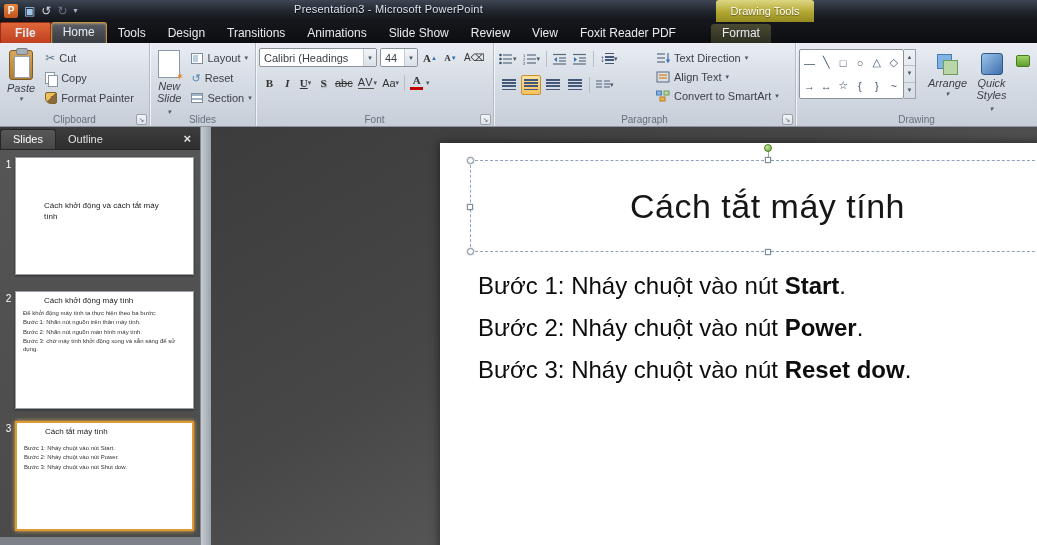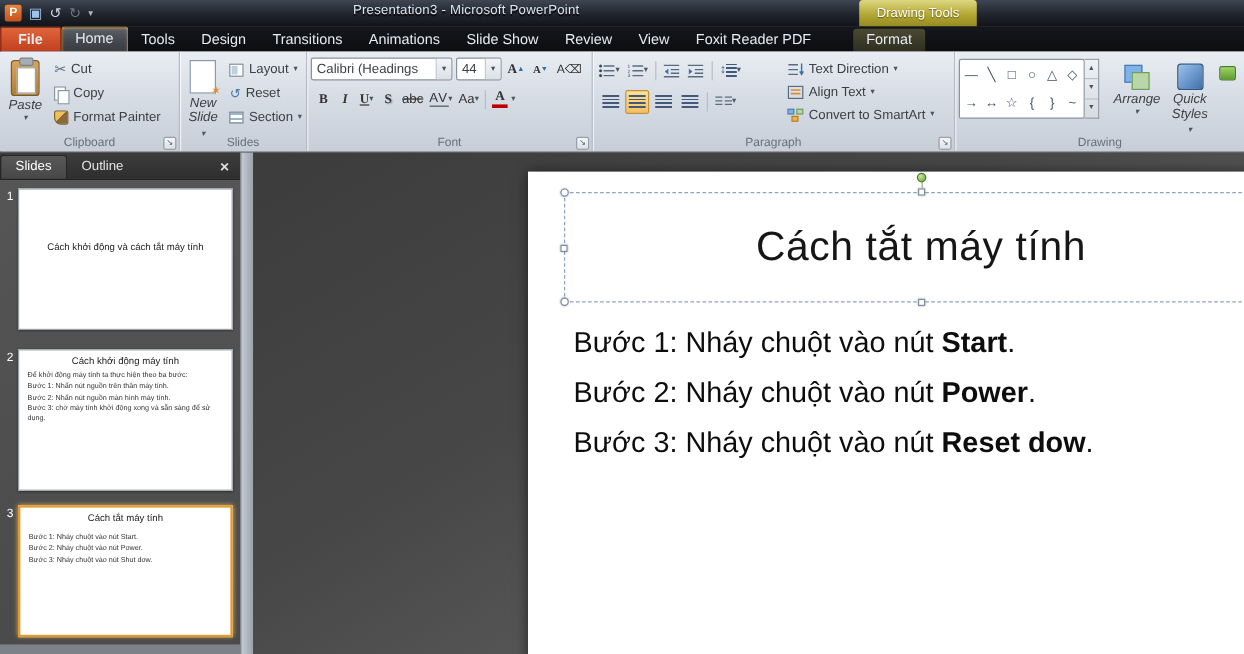--- a/index.html
+++ b/index.html
@@ -119,21 +119,21 @@
            border-bottom:1px solid #242424; display:flex; align-items:flex-end; color:#e4e4e4; font-size:11px; }
   .ptab { padding:3px 12px 4px; cursor:default; }
   .ptab.sel { background:linear-gradient(180deg,#585858,#474747); border:1px solid #262626;
               border-bottom:none; border-radius:3px 3px 0 0; color:#fff; }
   .pclose { margin-left:auto; padding:0 9px 3px; font-size:13px; color:#e0e0e0; font-weight:bold; }
   .thumbrow { display:flex; align-items:flex-start; margin:7px 6px 0 2px; }
   .tnum { width:13px; color:#fff; font-size:10px; padding-top:2px; text-align:center; }
   .thumb { flex:1; background:#fff; border:1px solid #9aa0a8; height:118px; position:relative;
            overflow:hidden; box-shadow:0 1px 2px rgba(0,0,0,.4); }
   .thumb.sel { border:2px solid #e19a2f; box-shadow:0 0 4px rgba(250,190,90,.9); }
-  .t-title { text-align:center; font-size:8px; color:#222; line-height:1.3; padding:4px 6px 2px; }
+  .t-title { font-size:8px; color:#222; line-height:1.3; padding:4px 28px 2px; }
   .t-title.mid { position:absolute; top:34%; left:0; right:0; }
   .t-body { font-size:6px; color:#333; line-height:1.35; padding:1px 7px; }
   .t-body .bl { margin-bottom:1px; }
   .pscroll { position:absolute; left:200px; top:0; width:11px; height:418px;
              background:linear-gradient(90deg,#c7ccd3,#9ba2ab); border-left:1px solid #84898f; }
   .pbottom { position:absolute; left:0; bottom:0; width:200px; height:8px; background:#7d8288; }
 
   .editor { position:absolute; left:211px; top:0; width:826px; height:418px; overflow:hidden;
             background:linear-gradient(150deg,#3c3c3c 0%,#474747 40%,#6e6e6e 100%); }
   .slide { position:absolute; left:229px; top:16px; right:-12px; bottom:-8px; background:#fff;

